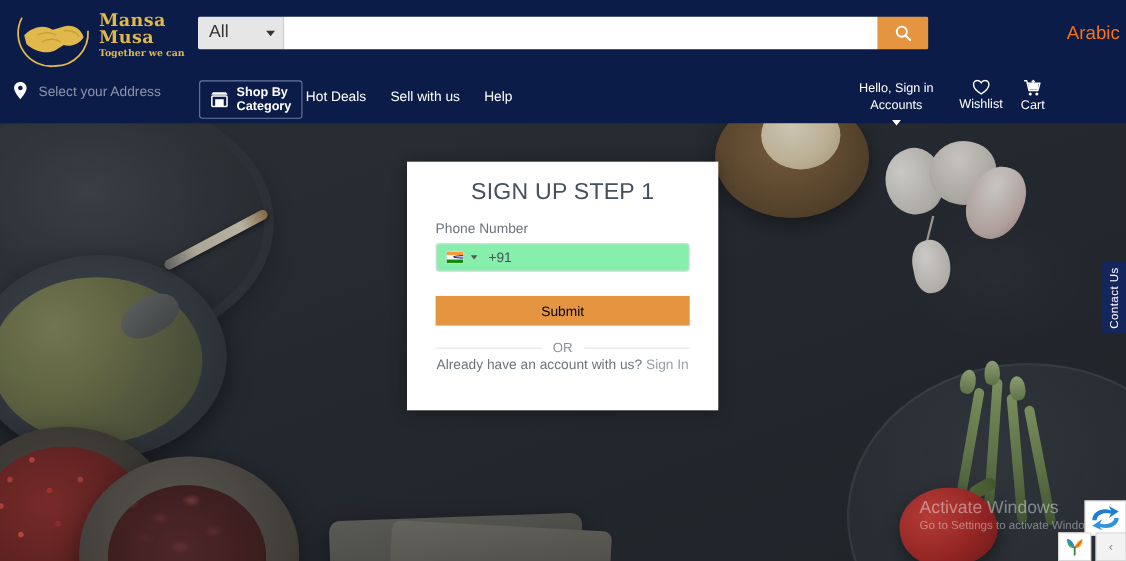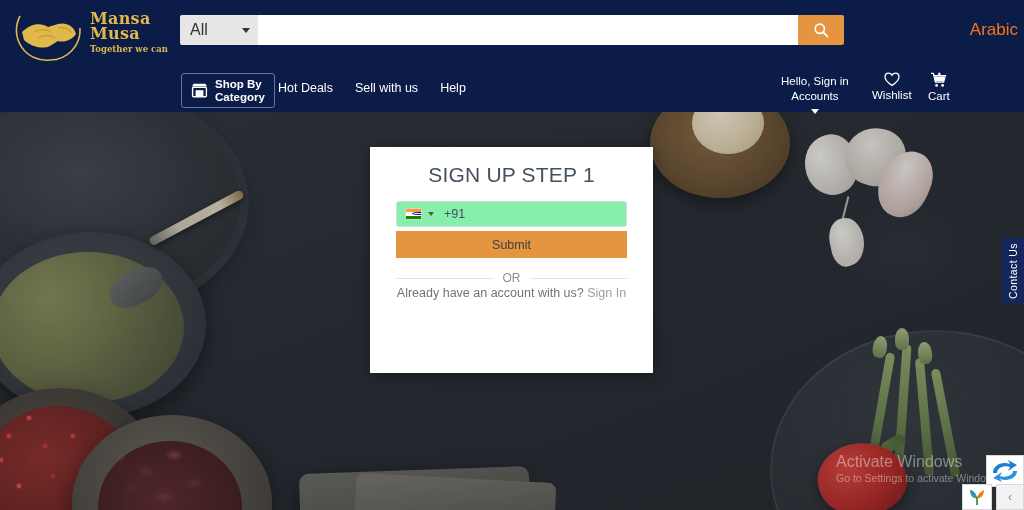--- a/index.html
+++ b/index.html
@@ -300,22 +300,22 @@
     position: absolute; left: 50%; top: 50%; width: 4px; height: 4px;
     margin: -2px 0 0 -2px; border: 1px solid #000080; border-radius: 50%;
   }
   .mini-caret {
     width: 0; height: 0; border-left: 3px solid transparent;
     border-right: 3px solid transparent; border-top: 4px solid #555;
     flex: none;
   }
   .phone-value { font-size: 12.5px; color: #46505a; margin-left: 4px; }
   .submit-btn {
-    display: block; width: 100%; height: 27px; margin-top: 4px;
-    background: #e59440; border: none; color: #404040; font-size: 12.5px;
+    display: block; width: 100%; height: 27px; margin-top: 22px;
+    background: #e59440; border: none; color: #000000; font-size: 12.5px;
     cursor: pointer; font-family: "Liberation Sans", sans-serif;
   }
   .or-row {
     display: flex; align-items: center; gap: 10px; margin-top: 13px;
     color: #8a9199; font-size: 12px;
   }
   .or-row:before, .or-row:after {
     content: ""; flex: 1; height: 1px; background: #e1e4e7;
   }
   .already {
@@ -444,20 +444,29 @@
           <svg width="16" height="16" viewBox="0 0 16 16">
             <circle cx="6.8" cy="6.8" r="4.6" fill="none" stroke="#fff" stroke-width="1.7"></circle>
             <line x1="10.3" y1="10.3" x2="14.4" y2="14.4" stroke="#fff" stroke-width="1.9" stroke-linecap="round"></line>
           </svg>
         </button>
       </div>
 
       <div class="lang-link">Arabic</div>
     </div>
 
+    <div class="header-bottom">
+      <div class="addr">
+        <svg width="13" height="17" viewBox="0 0 13 17">
+          <path d="M6.5 0.6C3.2 0.6 0.8 3 0.8 6.1c0 4 5.7 10.2 5.7 10.2s5.7-6.2 5.7-10.2c0-3.1-2.4-5.5-5.7-5.5z" fill="#fff"></path>
+          <circle cx="6.5" cy="6" r="2.1" fill="#0b1c49"></circle>
+        </svg>
+        <span class="addr-text">Select your Address</span>
+      </div>
+    </div>
 
     <div class="shop-btn">
       <svg width="17" height="15" viewBox="0 0 17 15">
         <path d="M1 3.2 L2.6 0.8 H14.4 L16 3.2 Z" fill="#fff"></path>
         <rect x="1.6" y="4.2" width="13.8" height="9.6" rx="1" fill="none" stroke="#fff" stroke-width="1.4"></rect>
         <rect x="4.6" y="7.2" width="7.8" height="6.6" fill="#fff"></rect>
       </svg>
       <span class="shop-btn-label">Shop By
 Category</span>
     </div>
@@ -491,20 +500,21 @@
         <line x1="7.8" y1="2.1" x2="10.8" y2="2.1" stroke="#fff" stroke-width="1.2"></line>
         <circle cx="6.6" cy="13.4" r="1.4" fill="#fff"></circle>
         <circle cx="12.6" cy="13.4" r="1.4" fill="#fff"></circle>
       </svg>
       <span>Cart</span>
     </div>
   </div>
 
   <div class="card">
     <div class="card-title">SIGN UP STEP 1</div>
+    <div class="field-label">Phone Number</div>
 
     <div class="phone-box">
       <span class="flag">
         <span class="saf"></span>
           <span class="wht"></span>
           <span class="grn"></span>
         <span class="chakra"></span>
       </span>
       <span class="mini-caret"></span>
       <span class="phone-value">+91</span>

